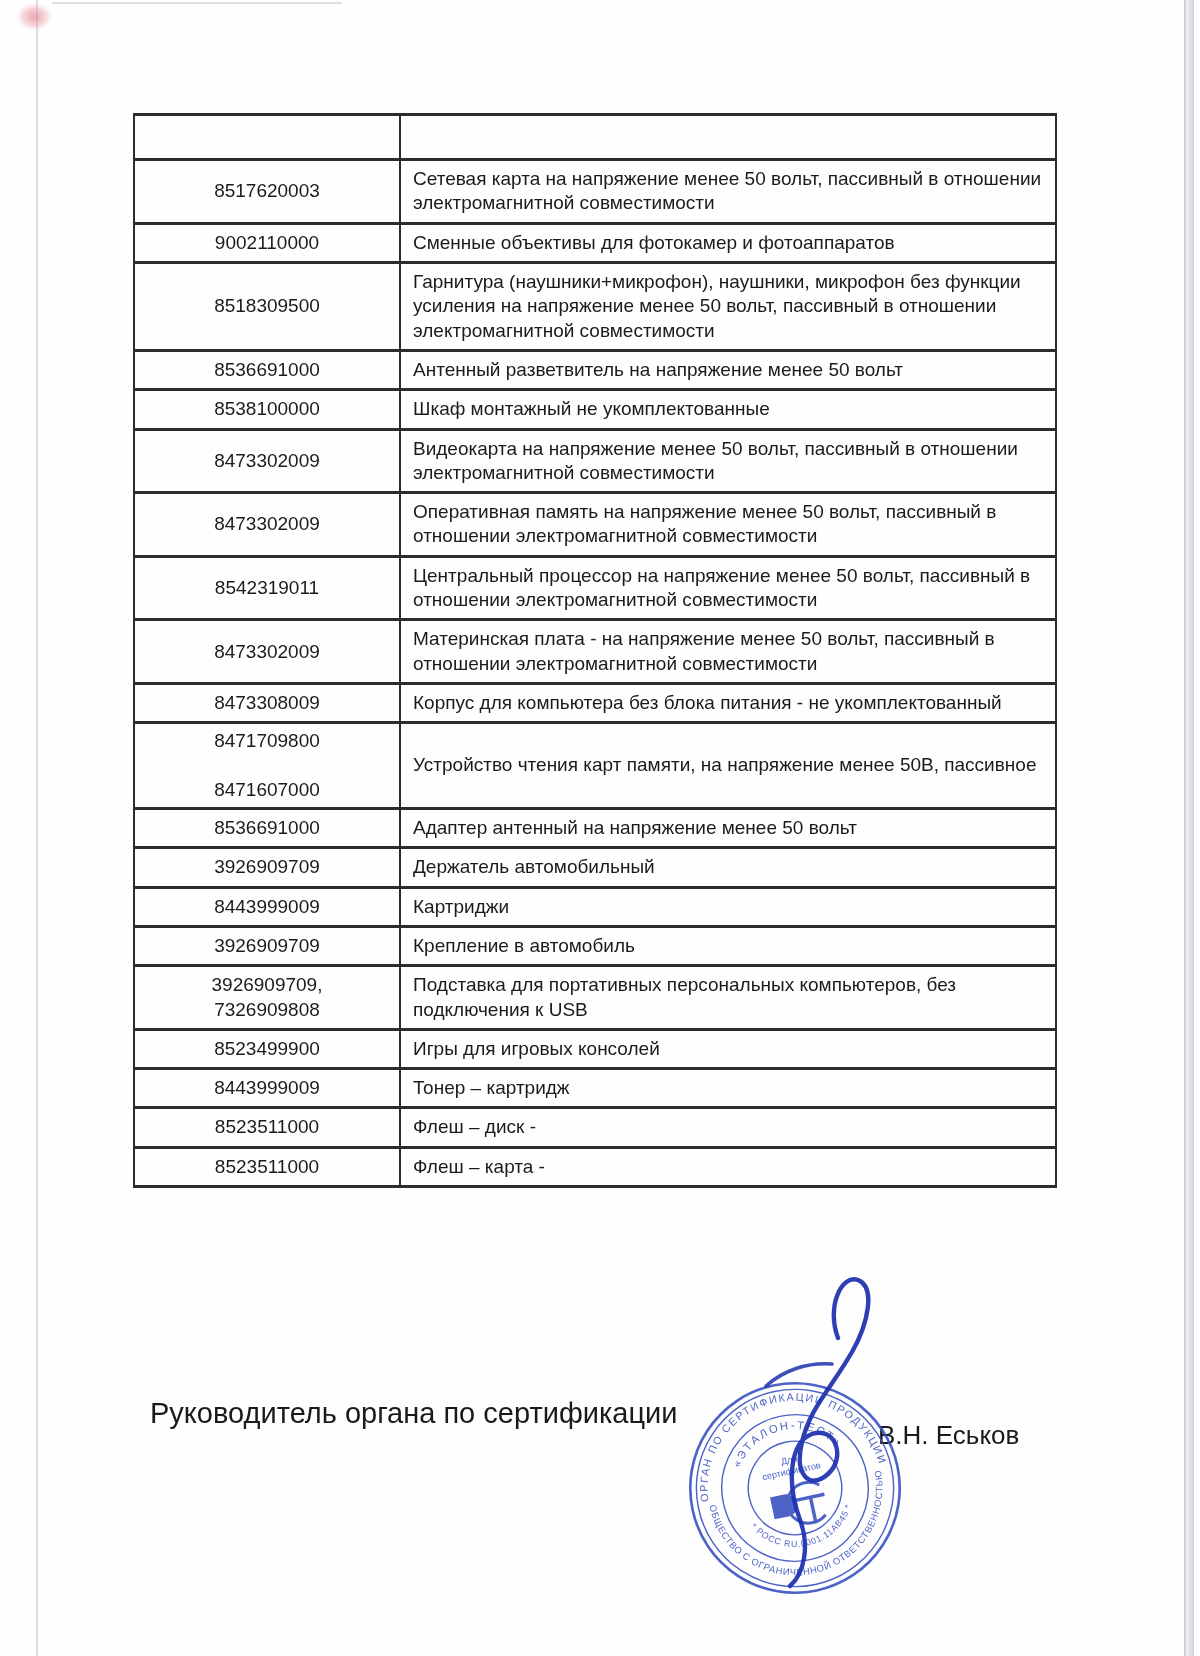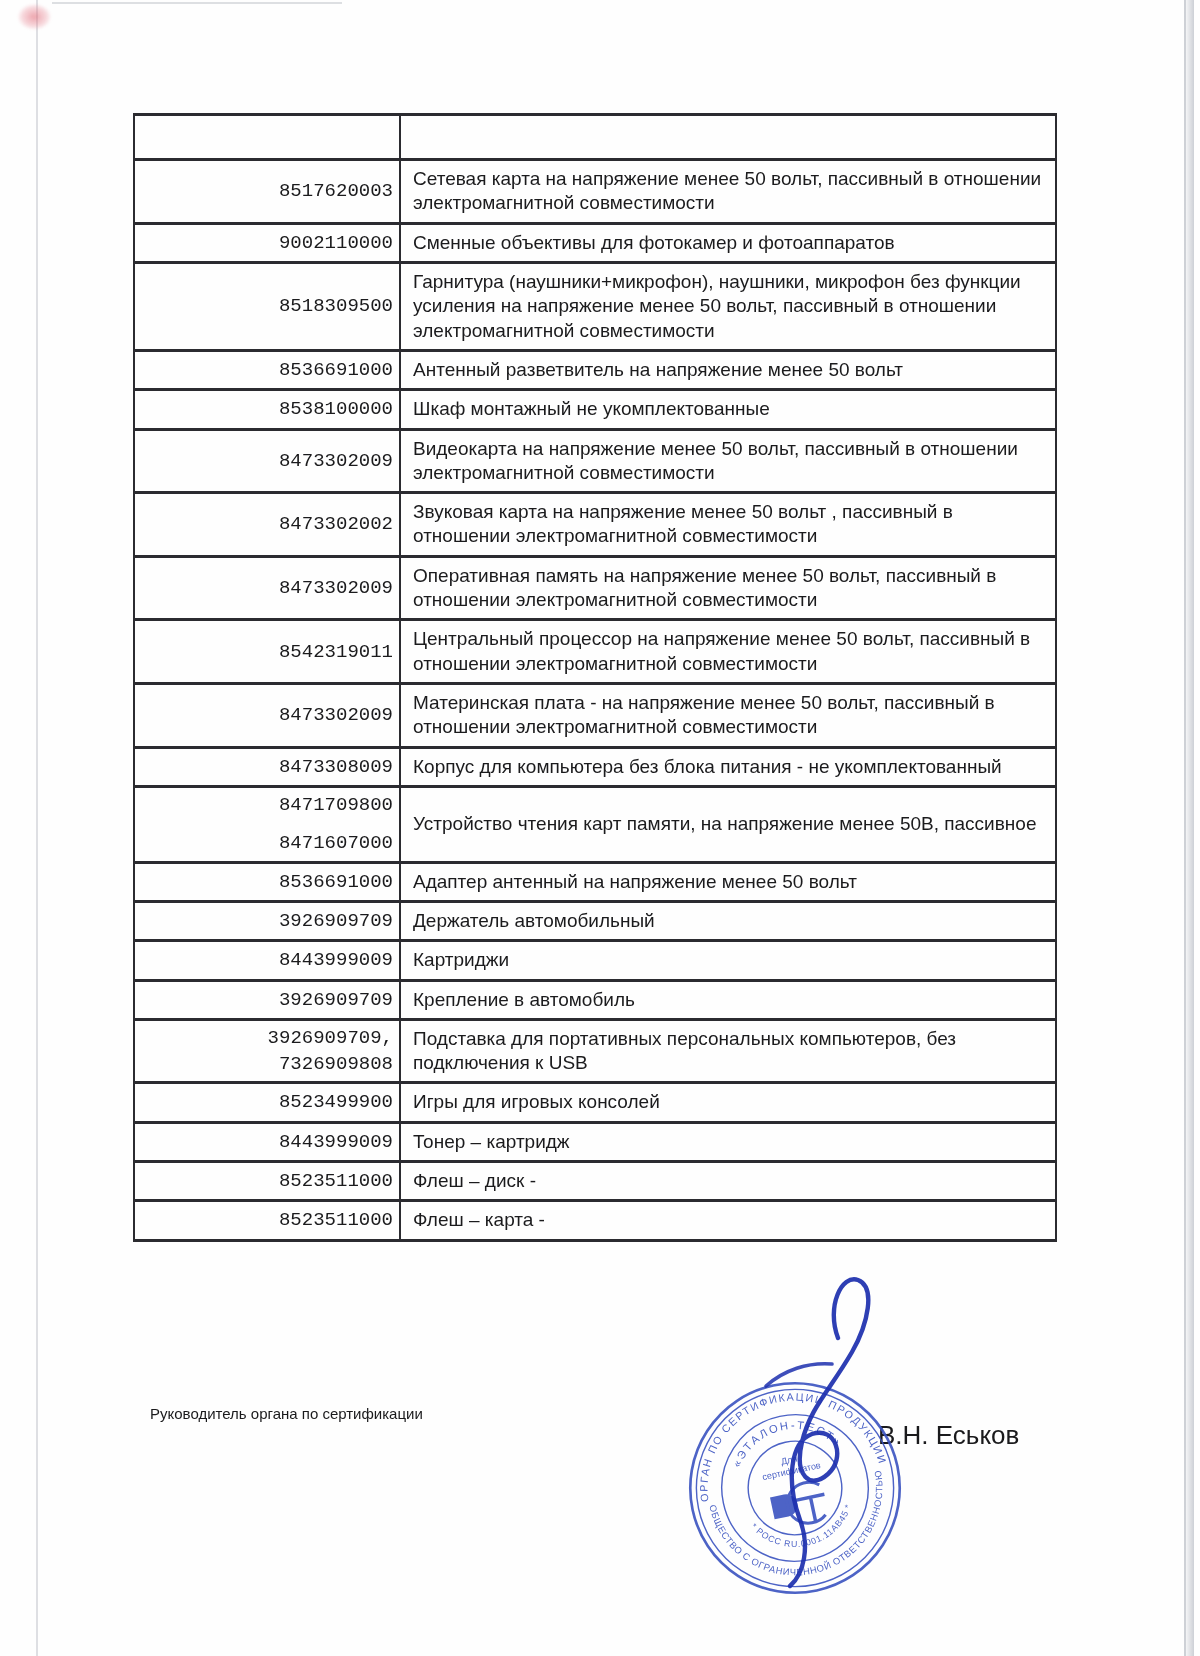--- a/index.html
+++ b/index.html
@@ -23,26 +23,26 @@
 
   
   .codes-table{position:absolute;left:133px;top:113px;width:924px;
                border-collapse:collapse;table-layout:fixed;}
   .codes-table td{border:3px solid #2b2b30;border-left-width:2px;
                   border-right-width:2px;vertical-align:middle;
                   font-size:19px;line-height:1.28;color:#1b1b1d;}
   .code-col{width:252px;text-align:center;padding:5px 6px;}
   .desc-col{padding:6px 12px;margin-left:48px;}
   .header-row td{height:30px;}
-  .codes{display:flex;flex-direction:column;align-items:flex-end;gap:1px;font-family:Liberation Mono, monospace;}
-  .row-13 .codes{gap:14px;}
+  .codes{display:flex;flex-direction:column;align-items:center;gap:1px;}
+  .row-13 .codes{gap:24px;}
 
   
   .sign-title{position:absolute;left:150px;top:1398px;
-              font-size:15px;line-height:31px;color:#1a1a1c;}
+              font-size:29px;line-height:31px;color:#1a1a1c;}
   .sign-name{position:absolute;left:878px;top:1420px;
              font-size:26px;color:#1a1a1c;white-space:nowrap;}
 
   .stamp{position:absolute;left:673px;top:1366px;width:244px;height:244px;}
   .signature{position:absolute;left:706px;top:1266px;width:220px;height:340px;
              pointer-events:none;}
 </style>
 </head>
 <body>
 
@@ -111,30 +111,20 @@
     </td>
   </tr>
         <tr class="row-6">
     <td class="code-col">
       <div class="codes">
               <span>8473302009</span>
             </div>
     </td>
     <td class="desc-col">
       <div>Видеокарта на напряжение менее 50 вольт, пассивный в отношении электромагнитной совместимости</div>
-    </td>
-  </tr>
-        <tr class="row-7">
-    <td class="code-col">
-      <div class="codes">
-              <span>8473302002</span>
-            </div>
-    </td>
-    <td class="desc-col">
-      <div>Звуковая карта на напряжение менее 50 вольт , пассивный в отношении электромагнитной совместимости</div>
     </td>
   </tr>
         <tr class="row-9">
     <td class="code-col">
       <div class="codes">
               <span>8473302009</span>
             </div>
     </td>
     <td class="desc-col">
       <div>Оперативная память на напряжение менее 50 вольт, пассивный в отношении электромагнитной совместимости</div>

